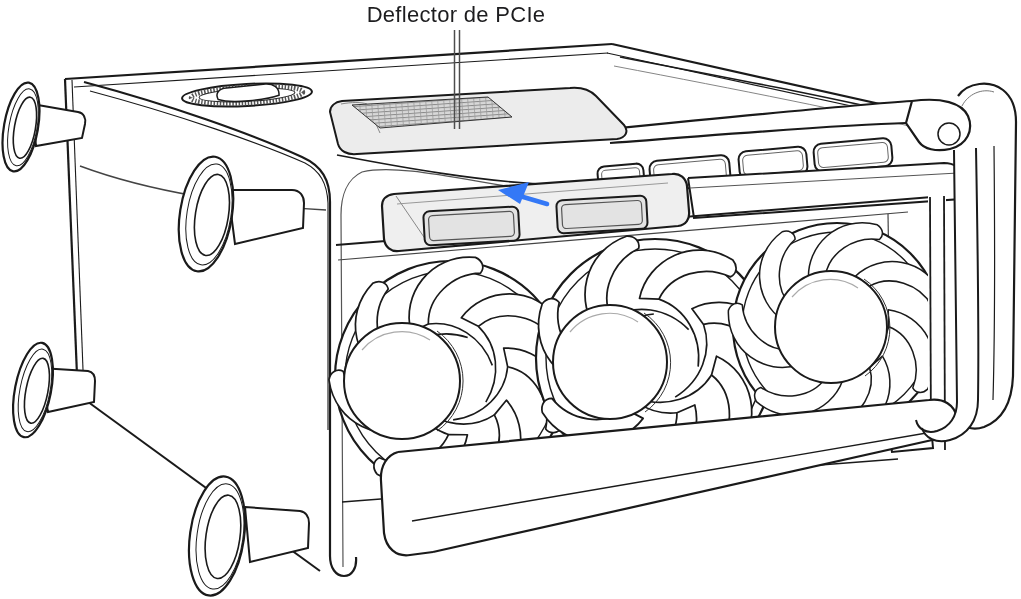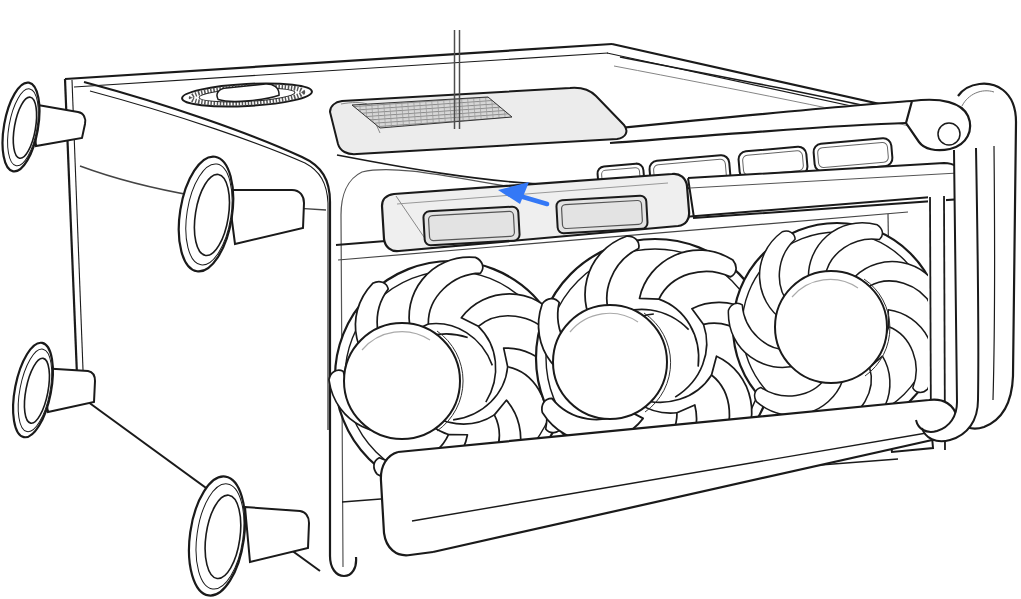--- a/index.html
+++ b/index.html
@@ -239,13 +239,14 @@
     <path d="M912,101 C942,97 962,103 968,116 C974,130 967,145 950,149 C936,152 924,149 919,142 L906,123 Z" fill="#fff" stroke="#1a1a1a" stroke-width="2.2"></path>
     <circle cx="949" cy="134" r="11" fill="#fff" stroke="#1a1a1a" stroke-width="1.5"></circle>
   </g>
 
   <g>
     <path d="M454.5,30 L454.5,129" stroke-width="1.5" fill="none" stroke="#4d4d4d"></path>
     <path d="M459.5,30 L459.5,129" stroke-width="1.5" fill="none" stroke="#4d4d4d"></path>
   </g>
 </svg>
 
+<div class="callout-label">Deflector de PCIe</div>
 </div>
 
 </body></html>

